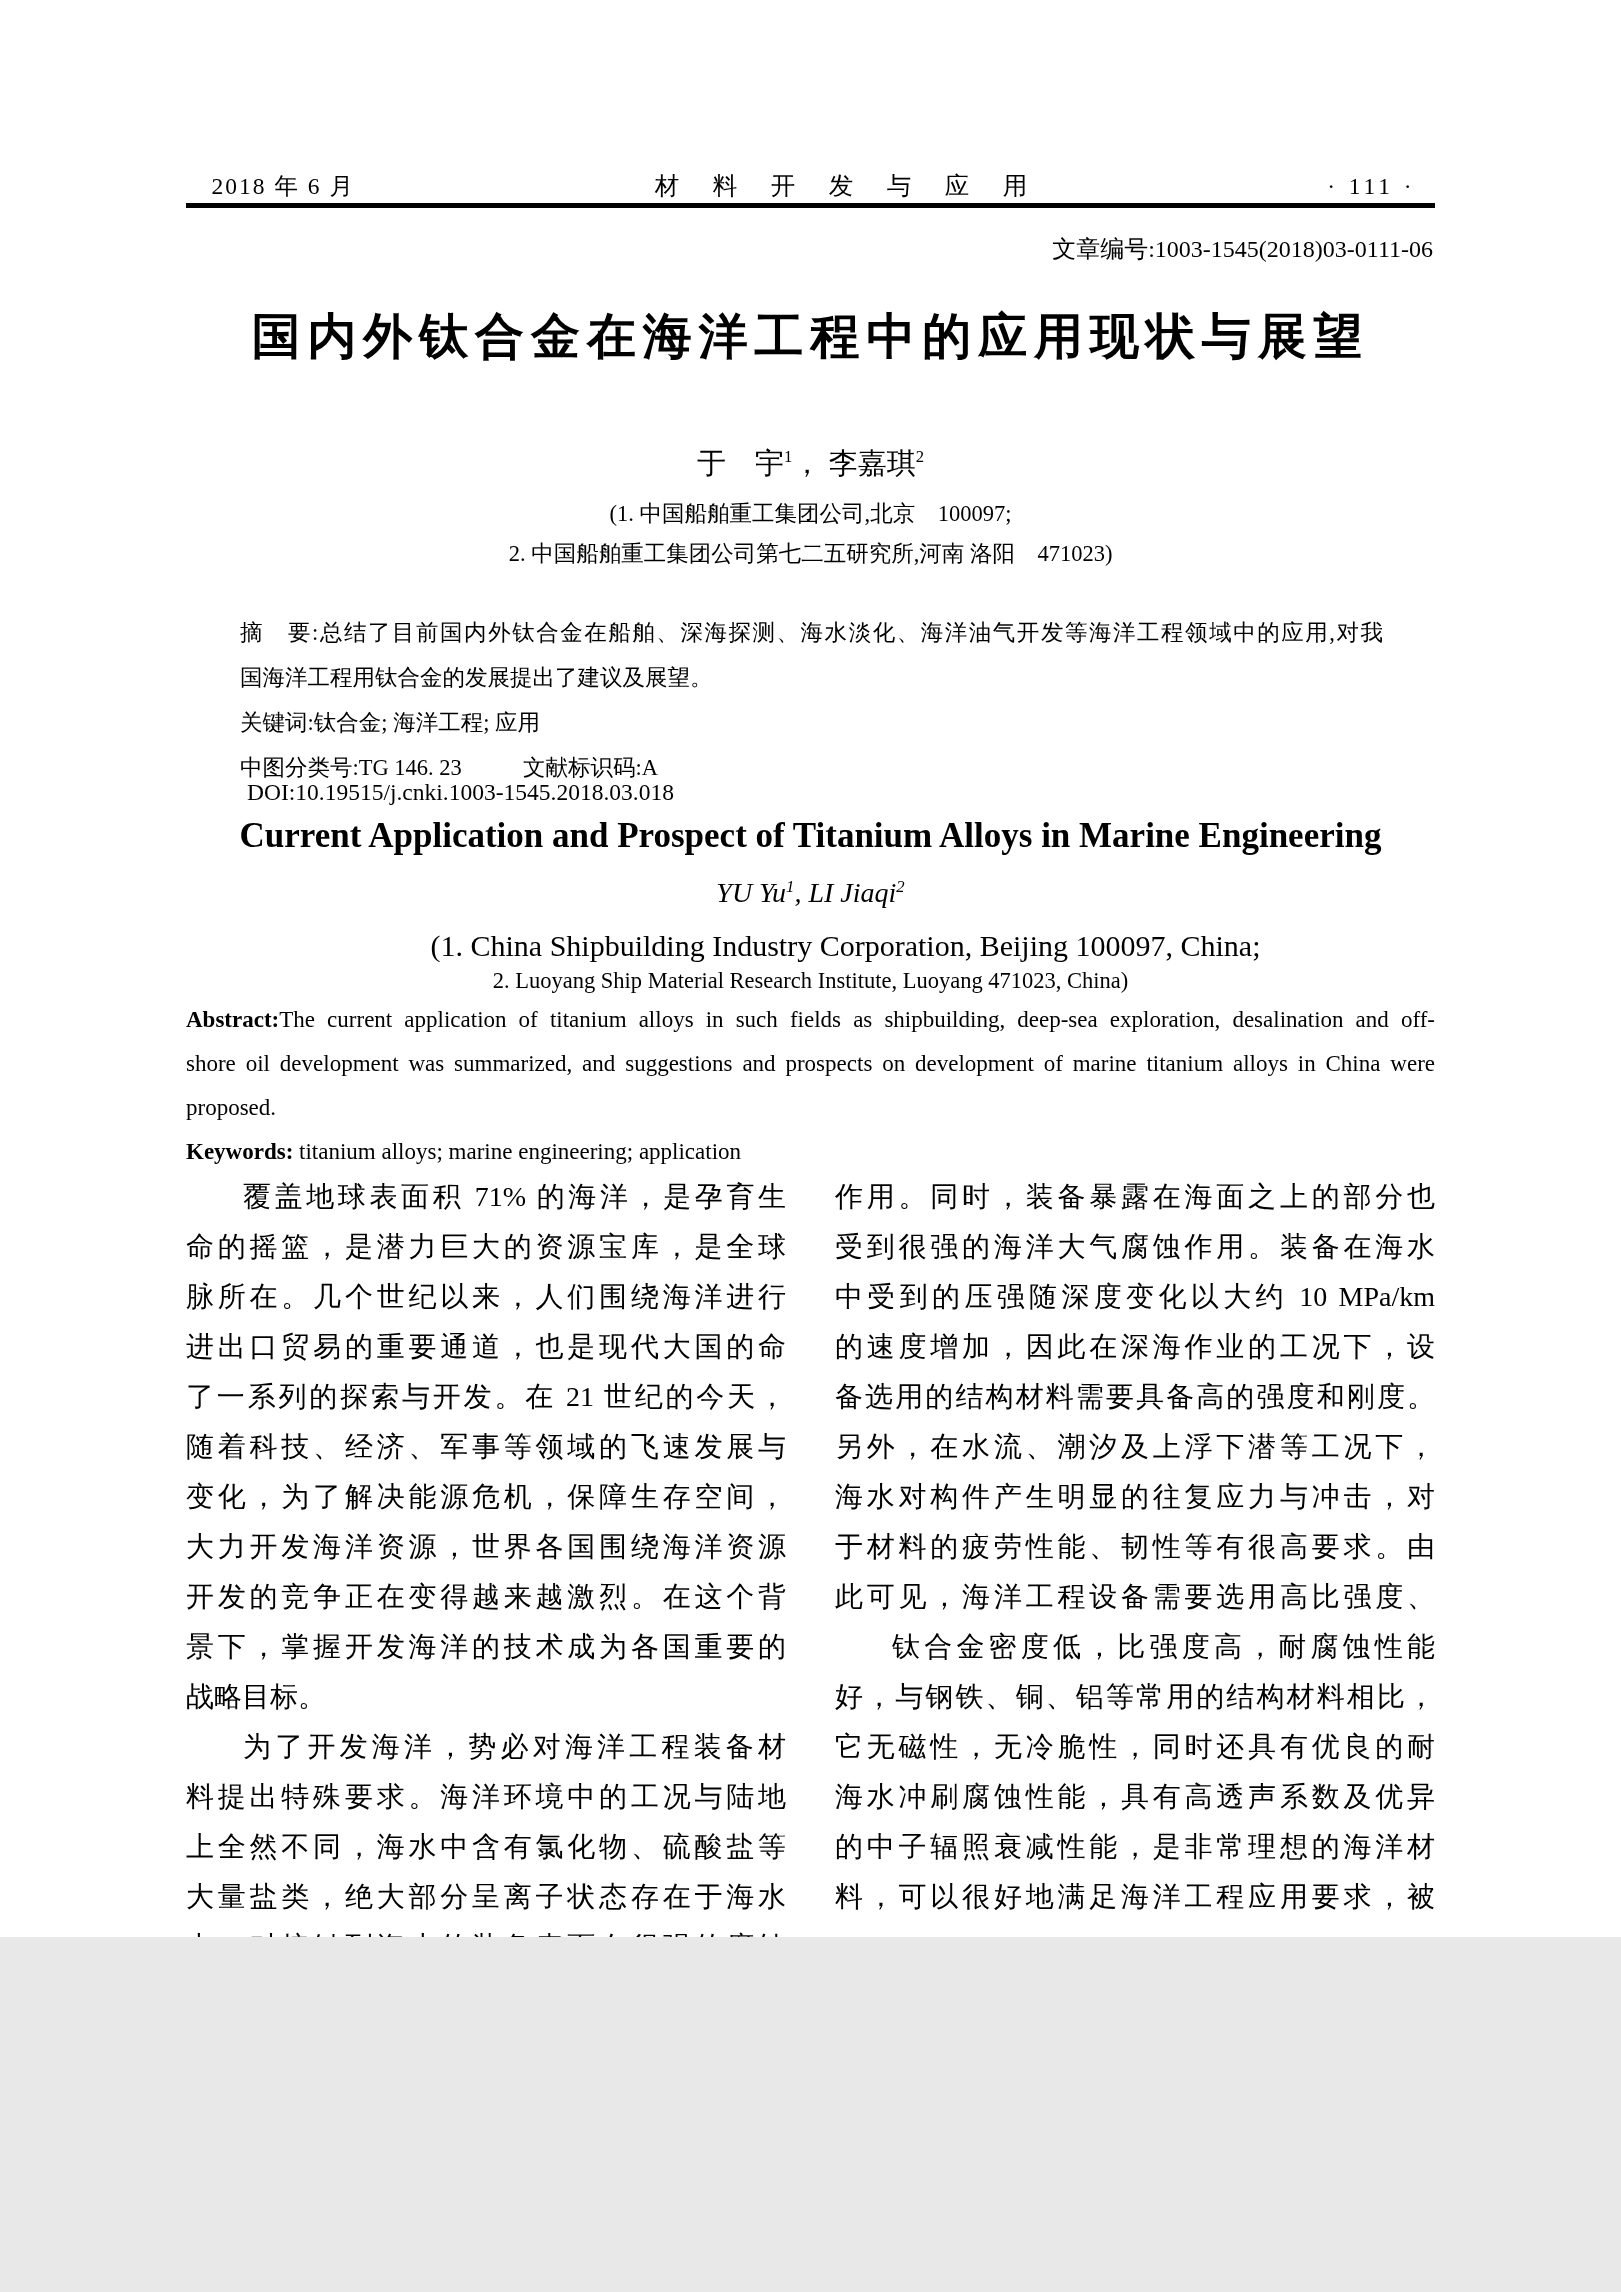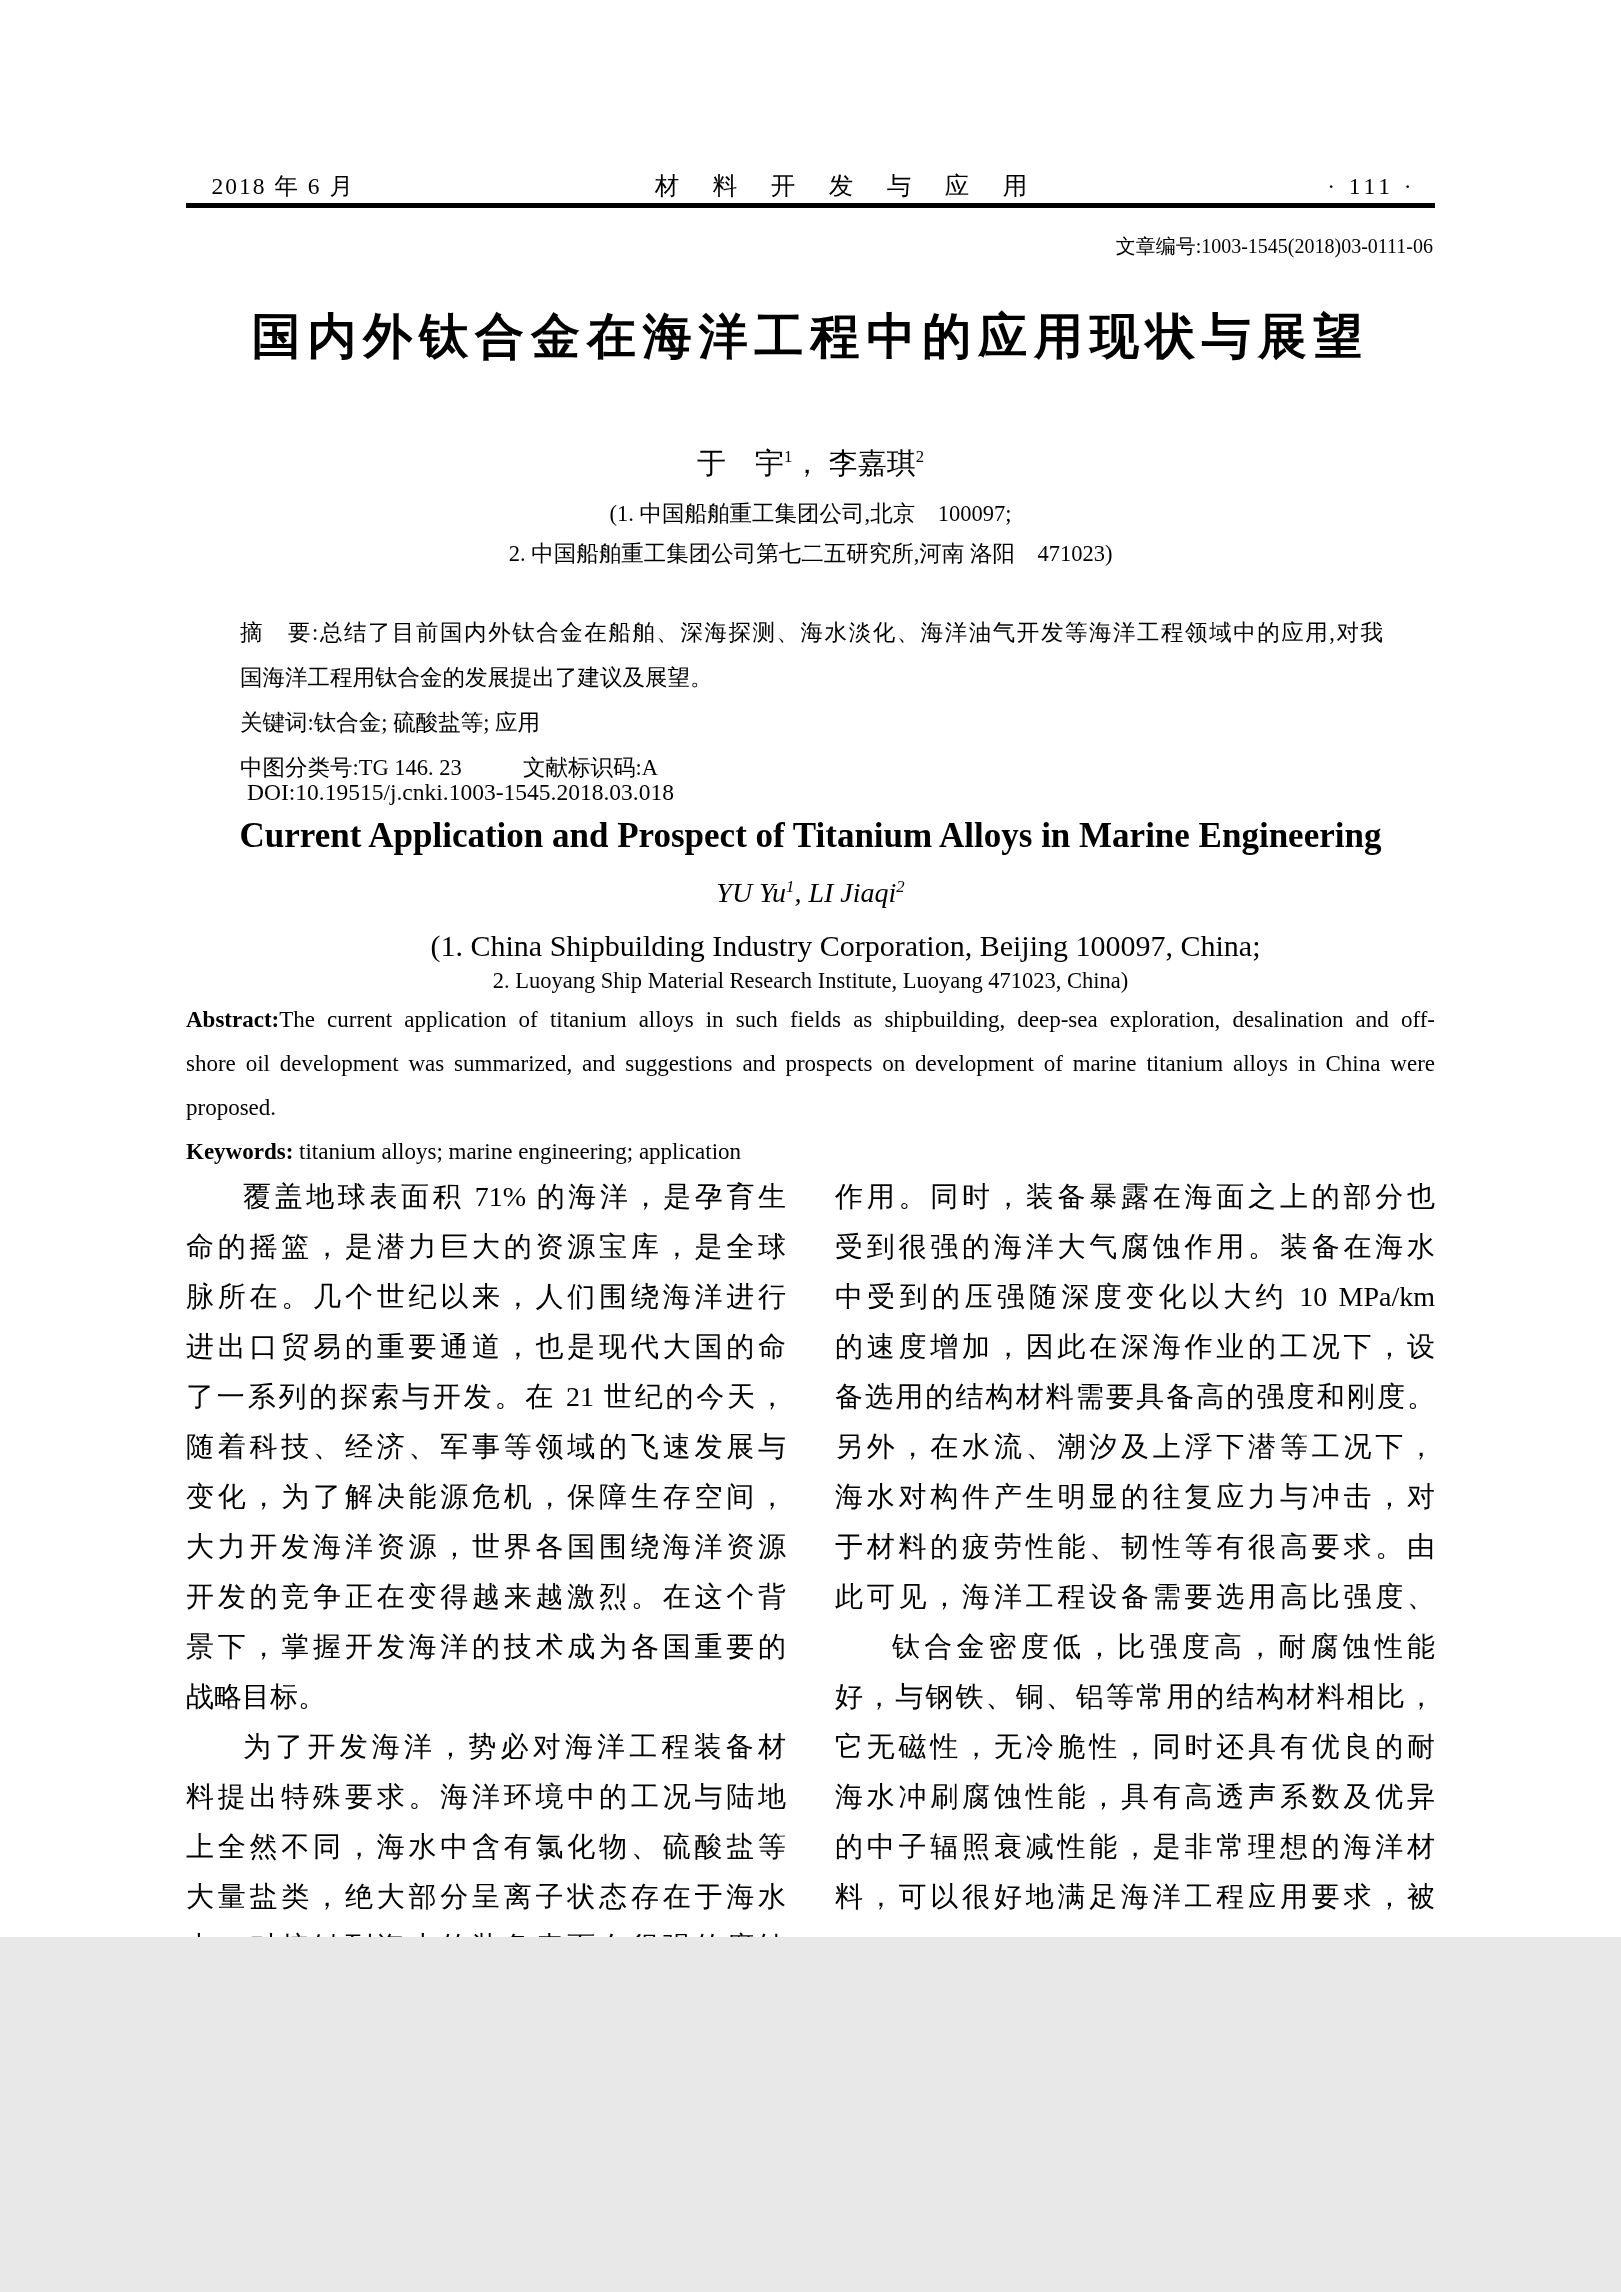--- a/index.html
+++ b/index.html
@@ -17,21 +17,21 @@
   
   .header-row{
     position:absolute;top:169px;left:186px;width:1249px;
     display:flex;justify-content:space-between;align-items:baseline;
     font-size:23.5px;
   }
   .h-date{padding-left:25.5px;letter-spacing:2px;}
   .h-journal{font-size:24.5px;letter-spacing:13.7px;text-indent:13.7px;}
   .h-pageno{padding-right:19.6px;letter-spacing:3.9px;}
   .head-rule{position:absolute;top:203px;left:186px;width:1249px;height:4.9px;background:#000;}
-  .article-no{position:absolute;top:233px;left:186px;width:1247px;text-align:right;font-size:20px;}
+  .article-no{position:absolute;top:233px;left:186px;width:1247px;text-align:right;font-size:24px;}
 
   
   .title-cn{
     position:absolute;top:307px;left:0;width:100%;
     text-align:center;font-size:49px;font-weight:bold;letter-spacing:6.9px;
     margin:0;line-height:59px;
   }
   .authors-cn{position:absolute;top:444px;left:0;width:100%;text-align:center;font-size:29px;}
   .authors-cn sup,.authors-en sup{font-size:16.7px;}
   .affil-cn-1{top:498px;font-size:22.5px;}
@@ -86,21 +86,21 @@
   <h1 class="title-cn">国内外钛合金在海洋工程中的应用现状与展望</h1>
 
   <div class="authors-cn"><span>于　宇</span><sup>1</sup><span>， </span><span>李嘉琪</span><sup>2</sup></div>
 
   <div class="center affil-cn-1">(1. 中国船舶重工集团公司,北京　100097;</div>
   <div class="center affil-cn-2">2. 中国船舶重工集团公司第七二五研究所,河南 洛阳　471023)</div>
 
   <div class="abstract-cn">
     <div class="jline"><span>摘　要:</span><span>总结了目前国内外钛合金在船舶、深海探测、海水淡化、海洋油气开发等海洋工程领域中的应用,对我</span></div>
     <div class="jline flush">国海洋工程用钛合金的发展提出了建议及展望。</div>
-    <div class="jline flush">关键词:钛合金; 硫酸盐等; 应用</div>
+    <div class="jline flush">关键词:钛合金; 海洋工程; 应用</div>
     <div class="jline flush"><span class="clc">中图分类号:TG 146. 23</span><span>文献标识码:A</span></div>
   </div>
 
   <div class="doi">DOI:10.19515/j.cnki.1003-1545.2018.03.018</div>
 
   <div class="title-en">Current Application and Prospect of Titanium Alloys in Marine Engineering</div>
 
   <div class="authors-en"><span>YU Yu</span><sup>1</sup><span>, </span><span>LI Jiaqi</span><sup>2</sup></div>
 
   <div class="center affil-en-1">(1. China Shipbuilding Industry Corporation, Beijing 100097, China;</div>

